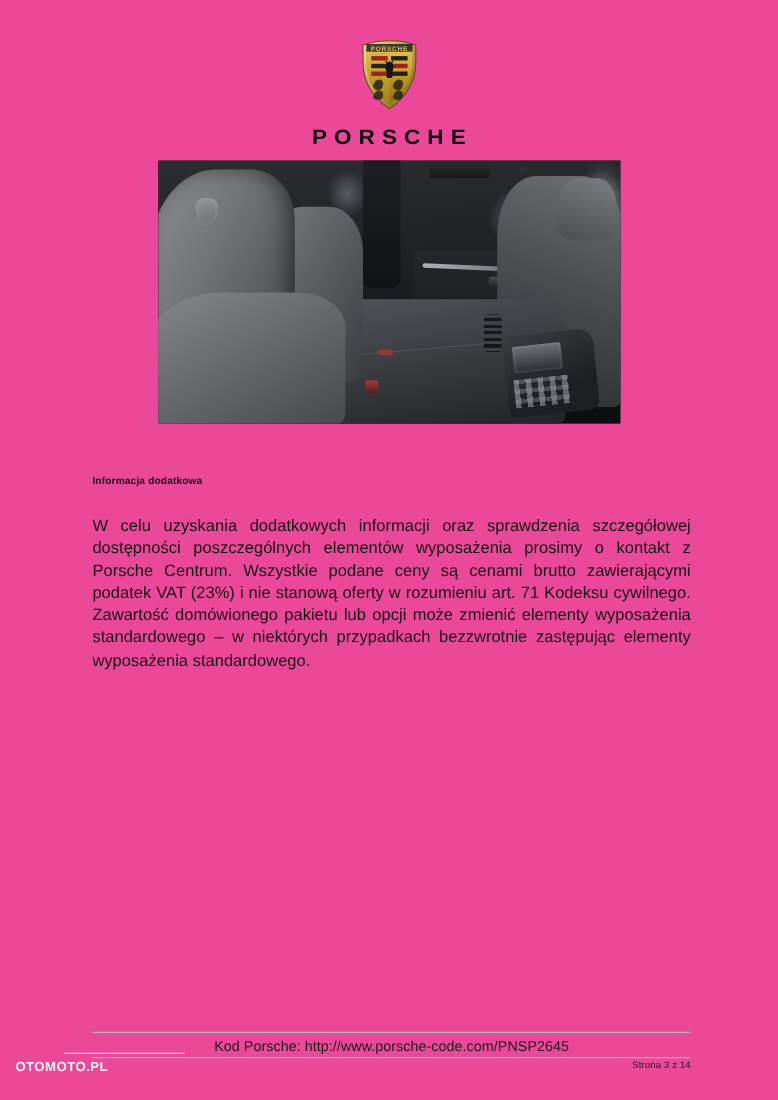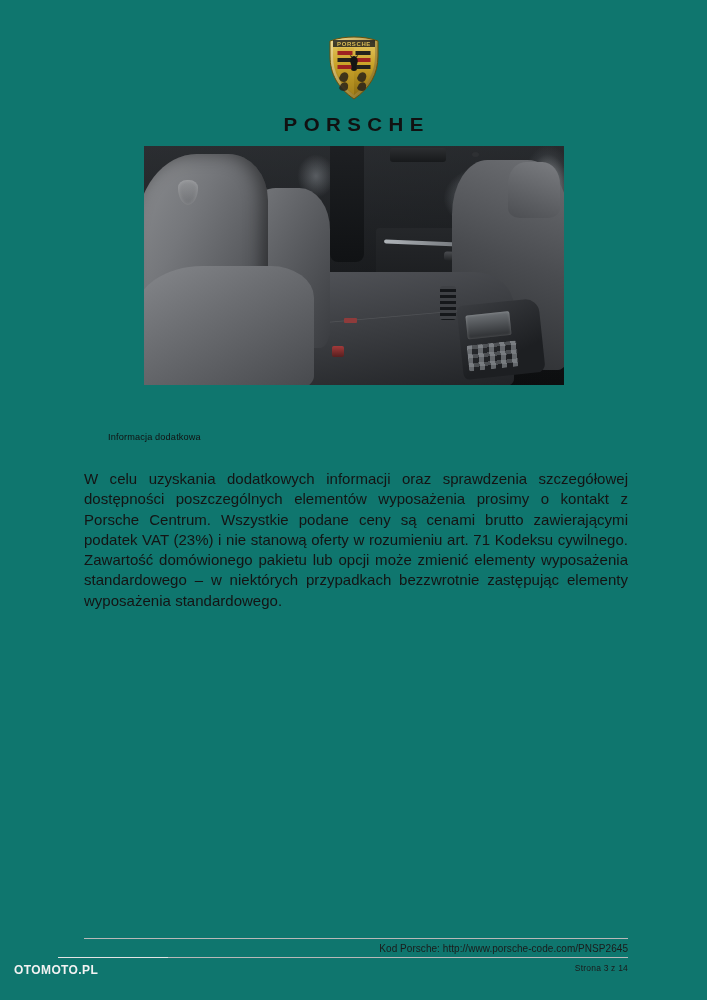--- a/index.html
+++ b/index.html
@@ -13,21 +13,21 @@
     position: relative;
     overflow: hidden;
     font-family: "Liberation Sans", sans-serif;
     color: #1a1a1a;
     -webkit-font-smoothing: antialiased;
   }
 
   .page {
     position: absolute;
     inset: 0;
-    background: #0f766e;
+    background: #ec4899;
   }
 
   
   .brand {
     position: absolute;
     top: 36px;
     left: 0;
     width: 707px;
     display: flex;
     flex-direction: column;
@@ -269,24 +269,23 @@
     background: #2e3033;
     border-radius: 50%;
   }
 
   
   .section-title {
     position: absolute;
     left: 84px;
     top: 432px;
     font-size: 9.2px;
-    font-weight: 400;
+    font-weight: 700;
     letter-spacing: 0.15px;
     color: #111111;
-    margin-left: 24px;
   }
   .body-copy {
     position: absolute;
     left: 84px;
     top: 469px;
     width: 544px;
     font-size: 15px;
     line-height: 20.3px;
     text-align: justify;
     color: #141414;
@@ -299,22 +298,22 @@
     left: 84px;
     top: 938px;
     width: 544px;
   }
   .rule {
     width: 100%;
     height: 1px;
     background: #b8b8b8;
   }
   .footer-code {
-    text-align: right;
-    font-size: 10px;
+    text-align: center;
+    font-size: 13px;
     color: #1b1b1b;
     padding: 3.5px 0 3px;
     letter-spacing: 0.05px;
   }
   .footer-page {
     position: absolute;
     left: 0;
     top: 25px;
     width: 544px;
     text-align: right;

